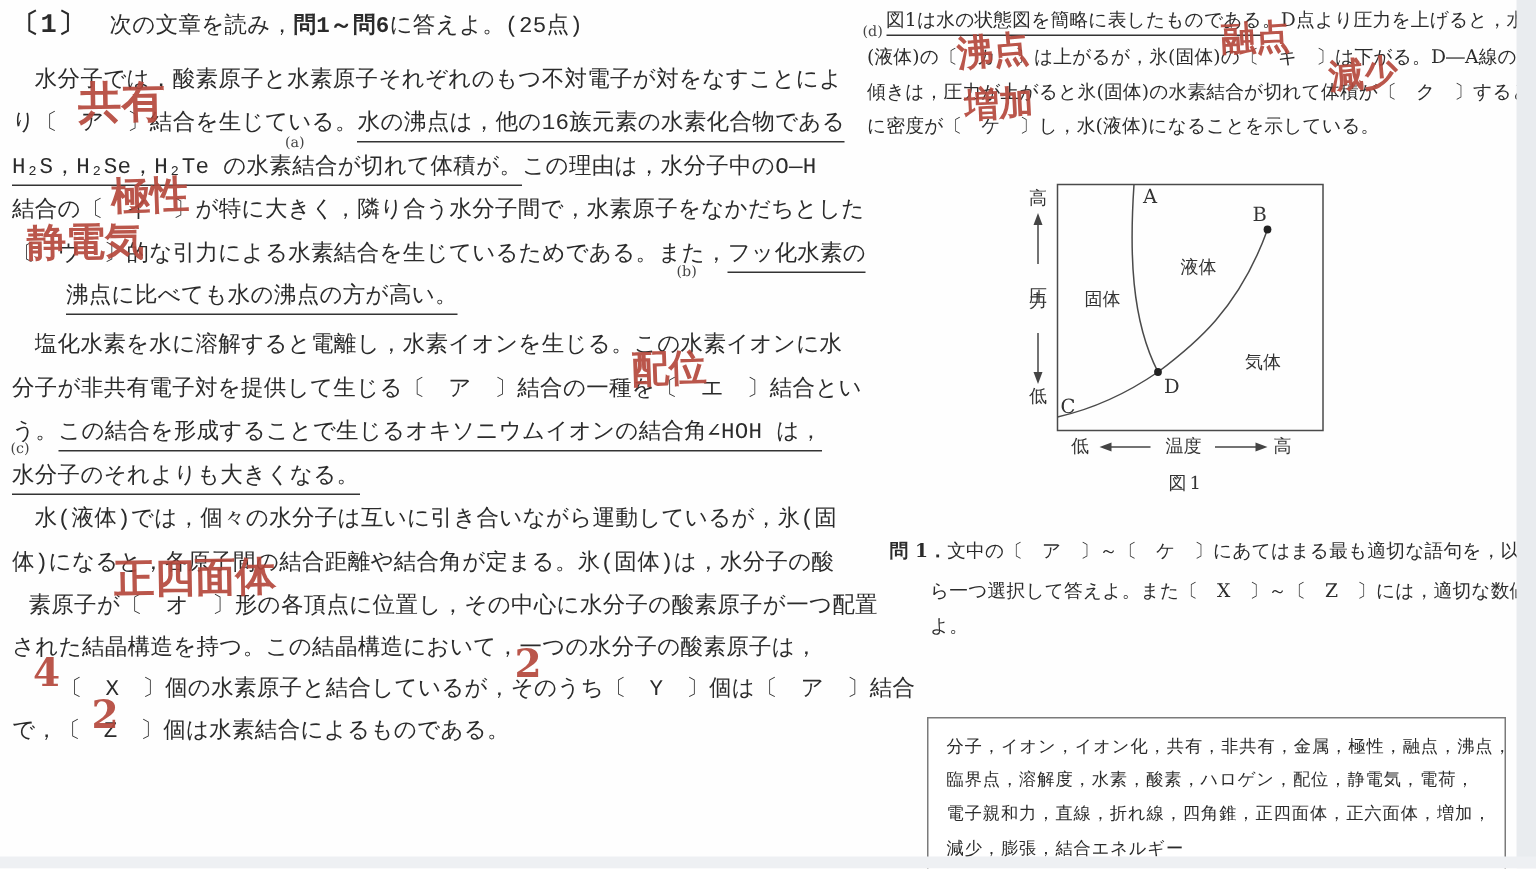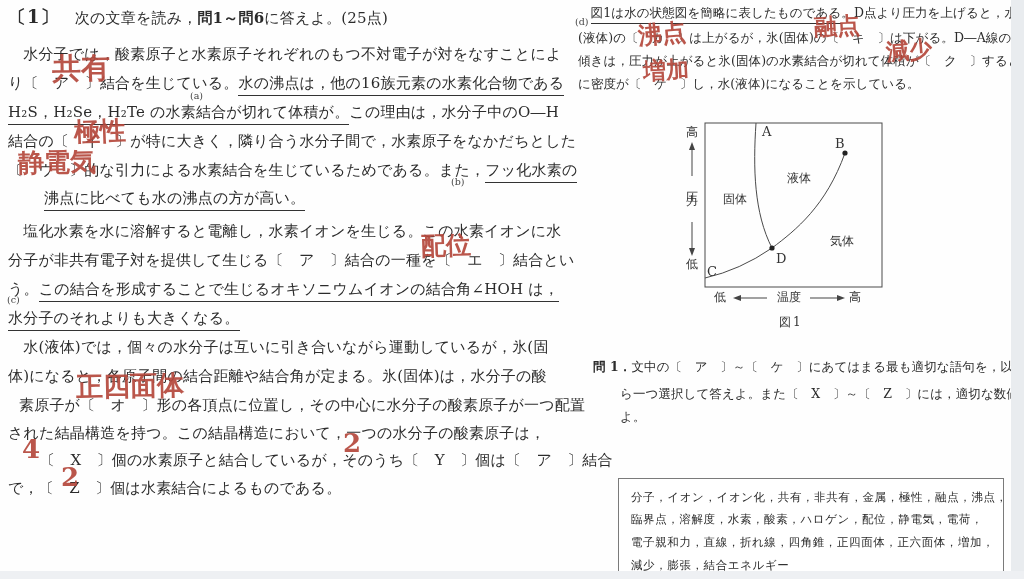--- a/index.html
+++ b/index.html
@@ -1,18 +1,18 @@
 <!DOCTYPE html>
 <html><head>
 <meta charset="utf-8">
 <style>
   html,body{margin:0;padding:0;}
   body{width:1024px;height:579px;position:relative;overflow:hidden;background:#fefefe;
        font-family:"DejaVu Serif","Liberation Serif",serif;color:#2b2b2b;}
-  .tl{position:absolute;white-space:pre;line-height:20px;font-size:15px;letter-spacing:.2px;}
+  .tl{position:absolute;white-space:pre;line-height:20px;font-size:15px;letter-spacing:.2px;font-family:Liberation Mono, monospace;}
   .rl{position:absolute;white-space:pre;line-height:18px;font-size:12.5px;letter-spacing:.1px;}
   .u{border-bottom:1.2px solid #333;padding-bottom:3px;text-align:right;}
   .marker{position:absolute;font-size:9.5px;color:#444;}
   .b{font-weight:bold;}
   .title-num{font-size:18px;font-weight:bold;letter-spacing:1px;}
   .ann{position:absolute;color:#b5483c;font-weight:600;opacity:.92;line-height:1;
        font-family:"DejaVu Serif",serif;z-index:6;}
   .fig{position:absolute;left:680px;top:118px;width:215px;height:220px;}
   .fig .lab{position:absolute;font-size:12px;color:#333;white-space:pre;line-height:13px;}
   .fig .pt{font-size:13px;}

